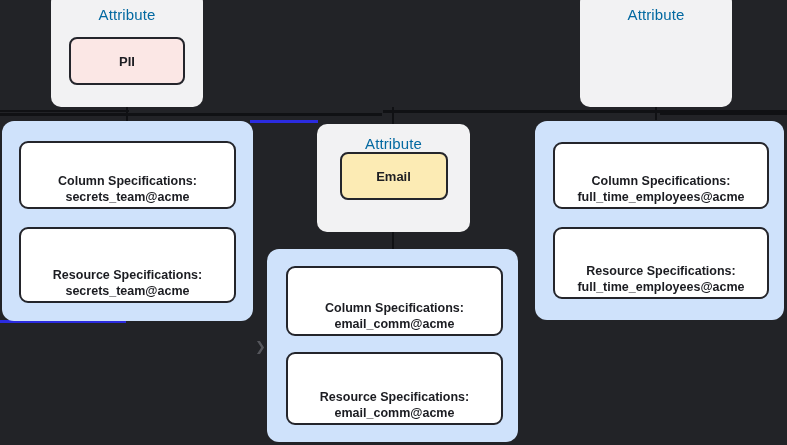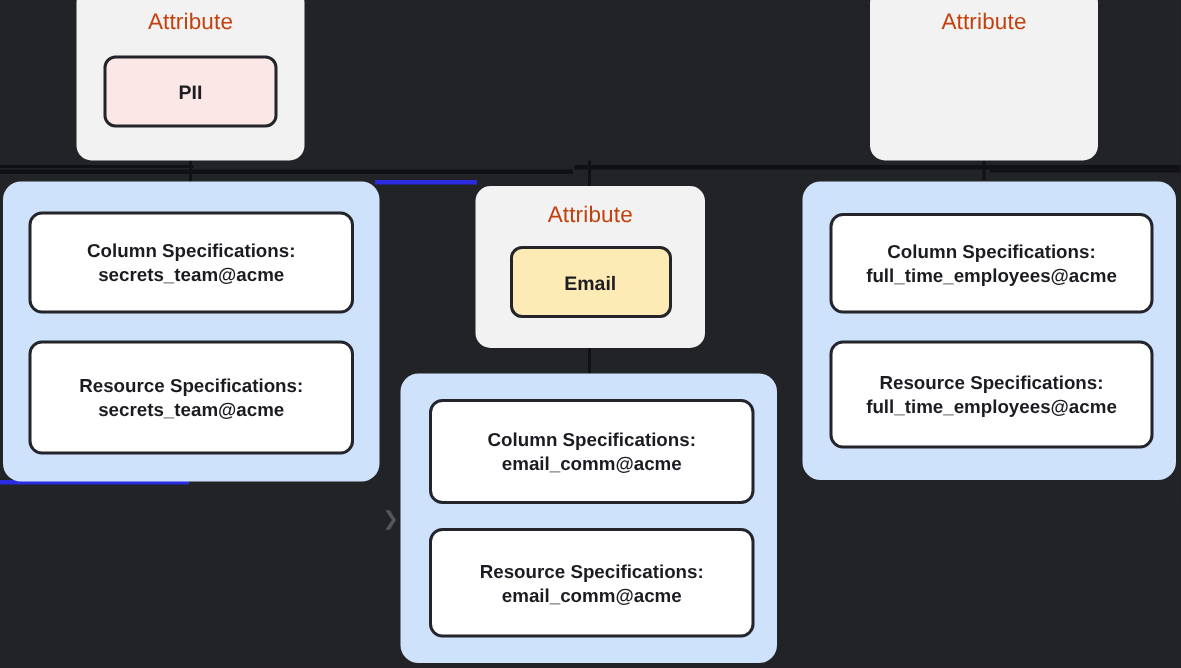--- a/index.html
+++ b/index.html
@@ -41,21 +41,21 @@
     background: #f2f2f3;
     border-radius: 10px;
     box-sizing: border-box;
     display: flex;
     flex-direction: column;
     align-items: center;
     justify-content: flex-start;
   }
   .attr-title {
     font-size: 15px;
-    color: #c2410c;
+    color: #0369a1;
     font-weight: 400;
     letter-spacing: .1px;
   }
   .attr-chip {
     box-sizing: border-box;
     border: 2px solid #24252b;
     border-radius: 8px;
     display: flex;
     align-items: center;
     justify-content: center;
@@ -77,21 +77,21 @@
 
   .spec-box {
     position: absolute;
     background: #ffffff;
     border: 2px solid #24252b;
     border-radius: 9px;
     box-sizing: border-box;
     display: flex;
     flex-direction: column;
     align-items: center;
-    justify-content: center;
+    justify-content: flex-end;
     text-align: center;
     font-size: 12.5px;
     font-weight: bold;
     color: #1b1c21;
     line-height: 16px;
     padding: 2px 4px;
   }
   .spec-box .ln { display: block; white-space: nowrap; }
 
   
@@ -124,21 +124,21 @@
     <div class="attr-title">Attribute</div>
     <div class="attr-chip chip-pii" style="width:116px; height:48px; margin-top:14px;">PII</div>
   </div>
 
   <div class="attr-panel" style="left:580px; top:-8px; width:152px; height:115px; padding-top:14px;">
     <div class="attr-title">Attribute</div>
   </div>
 
   <div class="attr-panel" style="left:317px; top:124px; width:153px; height:108px; padding-top:11px;">
     <div class="attr-title">Attribute</div>
-    <div class="attr-chip chip-email" style="width:108px; height:48px; margin-top:12px;">Email</div>
+    <div class="attr-chip chip-email" style="width:108px; height:48px; ">Email</div>
   </div>
 
   <div class="spec-group" style="left:2px; top:121px; width:251px; height:200px;">
     <div class="spec-box" style="left:17px; top:20px; width:217px; height:68px;">
       <span class="ln">Column Specifications:</span>
       <span class="ln">secrets_team@acme</span>
     </div>
     <div class="spec-box" style="left:17px; top:106px; width:217px; height:76px;">
       <span class="ln">Resource Specifications:</span>
       <span class="ln">secrets_team@acme</span>

